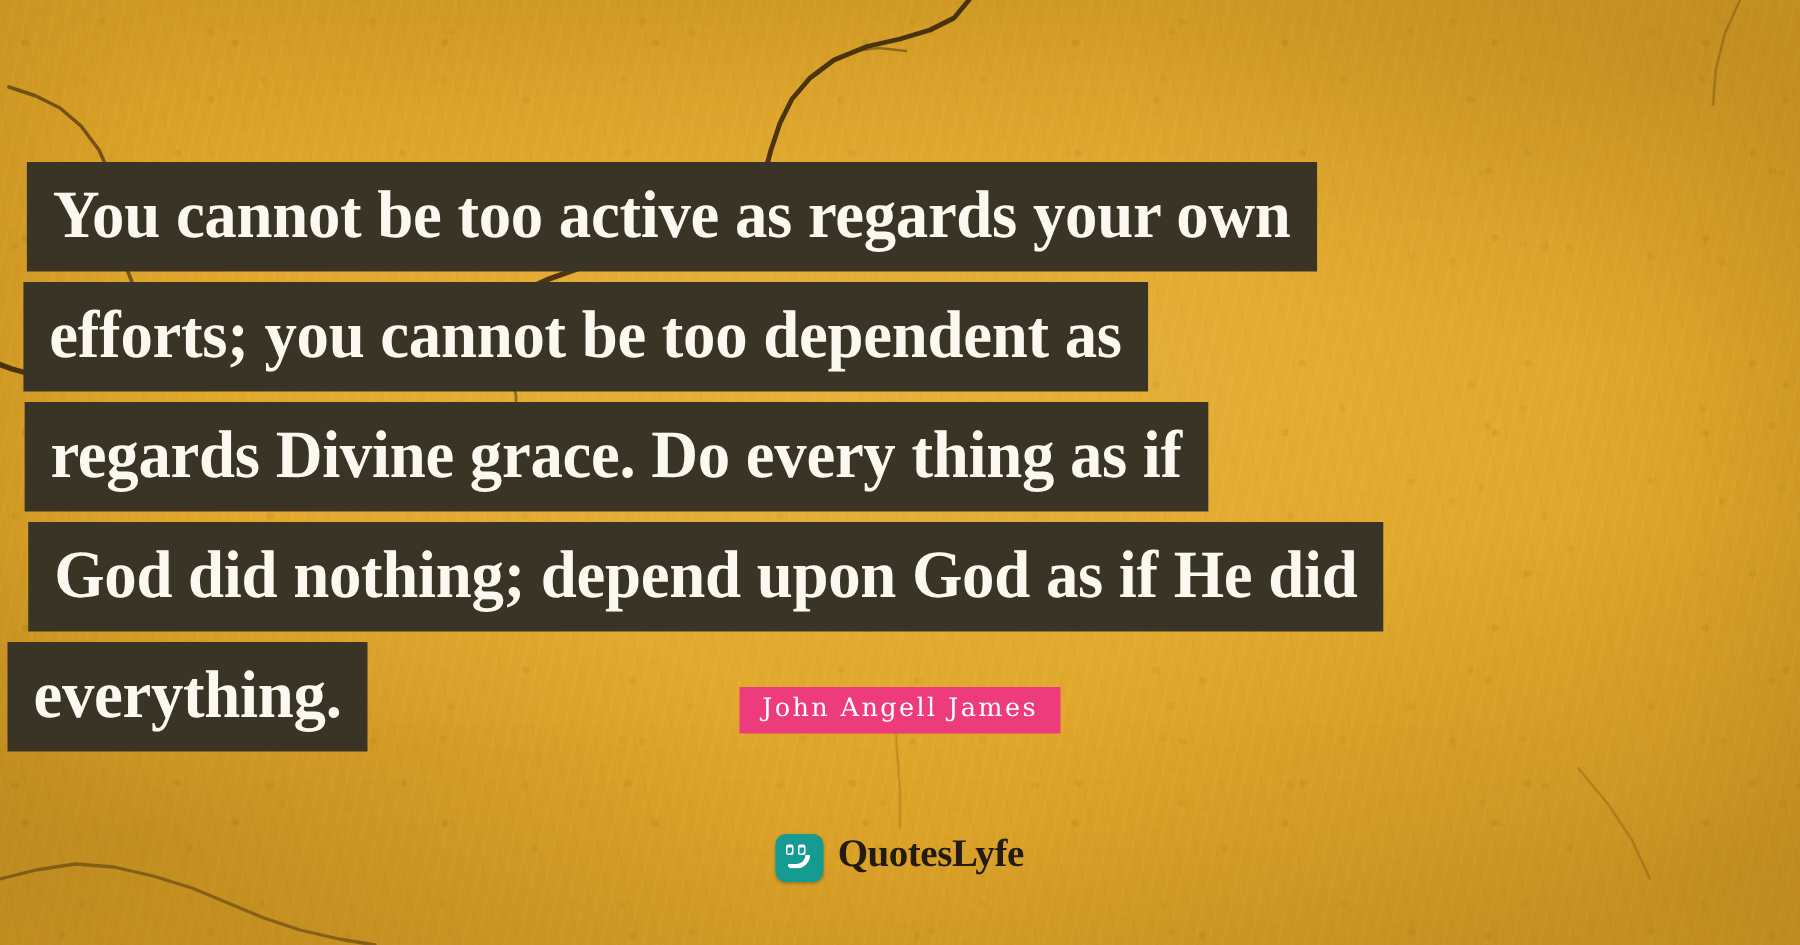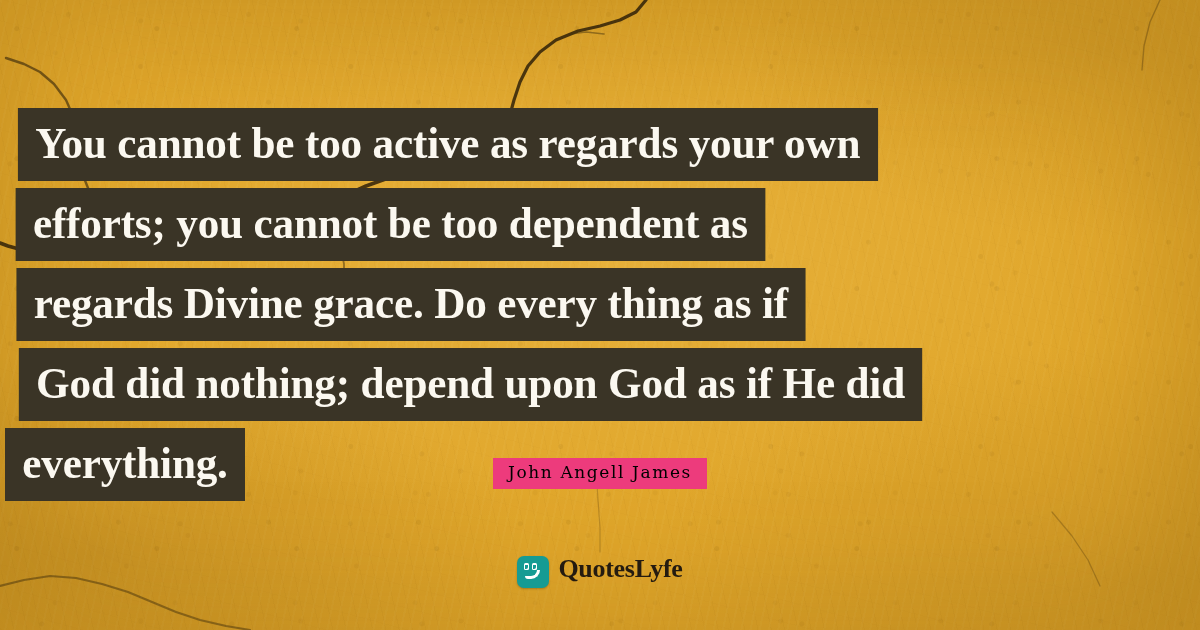--- a/index.html
+++ b/index.html
@@ -88,21 +88,21 @@
   
   .author-wrap{
     position:absolute;
     left:0; right:0;
     top:458px;
     text-align:center;
   }
   .author{
     display:inline-block;
     background:#ED3B7C;
-    color:#000000;
+    color:#ffffff;
     font-family:"DejaVu Serif", serif;
     font-size:17px;
     font-weight:400;
     letter-spacing:1.6px;
     padding:6px 15px 7px;
     line-height:1.05;
   }
 
   
   .brand-wrap{

